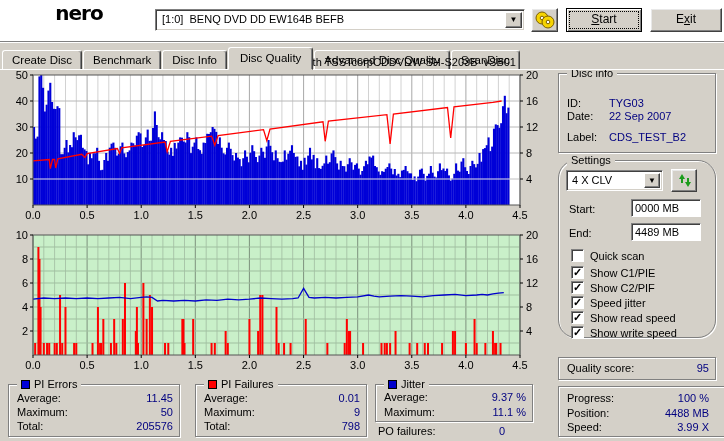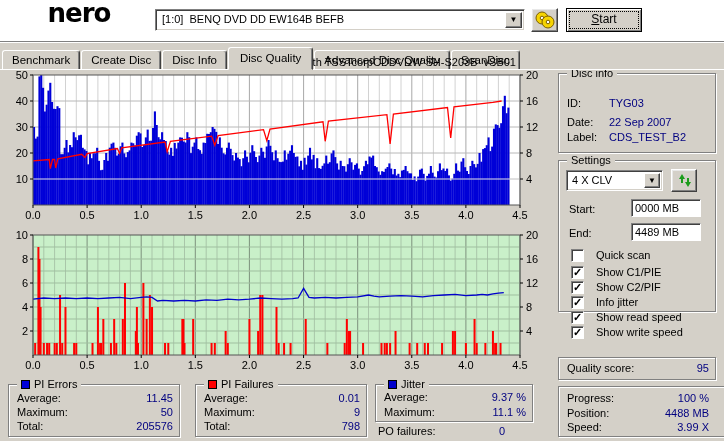--- a/index.html
+++ b/index.html
@@ -5,21 +5,21 @@
   * { margin:0; padding:0; box-sizing:border-box; }
   html,body { width:724px; height:441px; overflow:hidden; }
   body { font-family:"Liberation Sans", sans-serif; font-size:11px; color:#000; background:#d4d0c8; }
   #app { position:relative; width:724px; height:441px; background:#d4d0c8; }
 
   
   #header { position:absolute; left:0; top:0; width:724px; height:41px; background:#ffffff; }
   #hdr-divider { position:absolute; left:0; top:41px; width:724px; height:2px;
                  border-top:1px solid #808080; border-bottom:1px solid #ffffff; }
   .logo { position:absolute; left:14px; top:1px; width:130px; text-align:center; }
-  .logo-top { font-family:"DejaVu Sans", sans-serif; font-weight:900; font-size:26px; line-height:24px; letter-spacing:-1px; }
+  .logo-top { font-family:"DejaVu Sans", sans-serif; font-weight:900; font-size:20px; line-height:24px; letter-spacing:-1px; }
   .logo-bottom { font-family:"DejaVu Sans", sans-serif; font-weight:800; font-style:italic; font-size:13px; letter-spacing:0.5px; line-height:13px; }
   .combo { position:absolute; left:155px; top:9px; width:370px; height:22px; background:#fff;
            border:1px solid; border-color:#808080 #fff #fff #808080;
            box-shadow:inset 1px 1px 0 #404040, inset -1px -1px 0 #d4d0c8; }
   .combo-text { position:absolute; left:6px; top:3px; white-space:pre; }
   .combo-arrow-btn { position:absolute; right:2px; top:2px; width:17px; height:16px; background:#d4d0c8;
            border:1px solid; border-color:#fff #404040 #404040 #fff; box-shadow:inset -1px -1px 0 #808080;
            text-align:center; line-height:14px; font-size:8px; }
   .btn3d { position:absolute; background:#d4d0c8; border:1px solid; border-color:#fff #404040 #404040 #fff;
            box-shadow:inset -1px -1px 0 #808080, inset 1px 1px 0 #e8e8e8;
@@ -51,21 +51,21 @@
   .swatch { width:9px; height:9px; border:1px solid #000; display:inline-block; }
   .row { position:absolute; display:flex; justify-content:space-between; }
   .val { color:#000080; }
   .lbl { color:#000; }
 
   
   .mini-combo { position:absolute; background:#fff; border:1px solid; border-color:#808080 #fff #fff #808080;
                 box-shadow:inset 1px 1px 0 #404040, inset -1px -1px 0 #d4d0c8; }
   .sunken-input { position:absolute; background:#fff; border:1px solid; border-color:#808080 #fff #fff #808080;
                 box-shadow:inset 1px 1px 0 #404040; font-family:"Liberation Sans",sans-serif; font-size:11px; padding:1px 3px; }
-  .cb-row { position:absolute; display:flex; gap:12px; }
+  .cb-row { position:absolute; display:flex; align-items:center; gap:6px; }
   .cb { width:13px; height:13px; background:#fff; border:1px solid; border-color:#808080 #fff #fff #808080;
         box-shadow:inset 1px 1px 0 #404040; text-align:center; line-height:11px; font-size:11px; font-weight:bold; }
 </style>
 </head>
 <body>
 
 <div id="app">
 
   <div id="header">
     <div class="logo">
@@ -77,26 +77,27 @@
     </div>
     <div class="btn3d" id="icon-btn">
       <svg width="22" height="18" viewBox="0 0 22 18" style="margin-top:2px">
         <circle cx="8" cy="7" r="6" fill="#f6d400" stroke="#7a5c00"></circle>
         <circle cx="8" cy="7" r="1.8" fill="#fff" stroke="#7a5c00"></circle>
         <circle cx="14" cy="11" r="6" fill="#f6d400" stroke="#7a5c00"></circle>
         <circle cx="14" cy="11" r="1.8" fill="#fff" stroke="#7a5c00"></circle>
       </svg>
     </div>
     <div class="btn3d" id="start-btn"><span></span><span class="hotkey">S</span><span>tart</span></div>
+    <div class="btn3d" id="exit-btn"><span>E</span><span class="hotkey">x</span><span>it</span></div>
   </div>
   <div id="hdr-divider"></div>
 
   <div id="tabs">
+    <div class="tab">Create Disc</div>
     <div class="tab">Benchmark</div>
-    <div class="tab">Create Disc</div>
     <div class="tab">Disc Info</div>
     <div class="tab active">Disc Quality</div>
     <div class="tab">Advanced Disc Quality</div>
     <div class="tab">ScanDisc</div>
   </div>
   <div id="content-line"></div>
 
   <div id="chart-title">recorded with TSSTcorpCDDVDW SH-S203B  vSB01</div>
   <svg id="chart1" class="chart-svg" width="548" height="152">
       <rect x="33" y="5" width="487" height="130" fill="#ffffff"></rect>
@@ -691,31 +692,31 @@
     <span class="lbl">PO failures:</span>
     <span class="val">0</span>
   </div>
 
   <div class="groupbox" style="left:558px; top:73px; width:158px; height:80px;">
     <div class="gb-legend">Disc info</div>
     <div class="row" style="left:8px; top:23px; width:142px;">
         <span class="lbl" style="width:42px">ID:</span>
         <span class="val" style="flex:1">TYG03</span>
       </div>
-    <div class="row" style="left:8px; top:42px; width:142px;">
+    <div class="row" style="left:8px; top:36px; width:142px;">
         <span class="lbl" style="width:42px">Date:</span>
         <span class="val" style="flex:1">22 Sep 2007</span>
       </div>
     <div class="row" style="left:8px; top:57px; width:142px;">
         <span class="lbl" style="width:42px">Label:</span>
         <span class="val" style="flex:1">CDS_TEST_B2</span>
       </div>
   </div>
 
-  <div class="groupbox" style="left:558px; top:160px; width:158px; height:152px;">
+  <div class="groupbox" style="left:558px; top:160px; width:158px; height:178px;border-radius:18px;">
     <div class="gb-legend">Settings</div>
 
     <div class="mini-combo" style="left:7px; top:9px; width:97px; height:21px;">
       <span style="position:absolute; left:5px; top:3px;">4 X CLV</span>
       <span class="combo-arrow-btn" style="right:2px; top:2px; width:16px; height:15px;"><span>▼</span></span>
     </div>
     <div class="btn3d" style="left:112px; top:8px; width:26px; height:23px;">
       <svg width="14" height="15" viewBox="0 0 14 15" style="margin-top:3px">
         <path d="M4 6 L7 1 L10 6 L8 6 L8 10 L6 10 L6 6 Z" fill="#1c9c1c" transform="translate(-2,0)"></path>
         <path d="M4 9 L7 14 L10 9 L8 9 L8 5 L6 5 L6 9 Z" fill="#1c9c1c" transform="translate(4,0)"></path>
@@ -738,21 +739,21 @@
     <div class="cb-row" style="left:12px; top:105px;">
       <span class="cb">✓</span>
       <span>Show C1/PIE</span>
     </div>
     <div class="cb-row" style="left:12px; top:120px;">
       <span class="cb">✓</span>
       <span>Show C2/PIF</span>
     </div>
     <div class="cb-row" style="left:12px; top:135px;">
       <span class="cb">✓</span>
-      <span>Info jitter</span>
+      <span>Speed jitter</span>
     </div>
     <div class="cb-row" style="left:12px; top:150px;">
       <span class="cb">✓</span>
       <span>Show read speed</span>
     </div>
     <div class="cb-row" style="left:12px; top:165px;">
       <span class="cb">✓</span>
       <span>Show write speed</span>
     </div>
 

